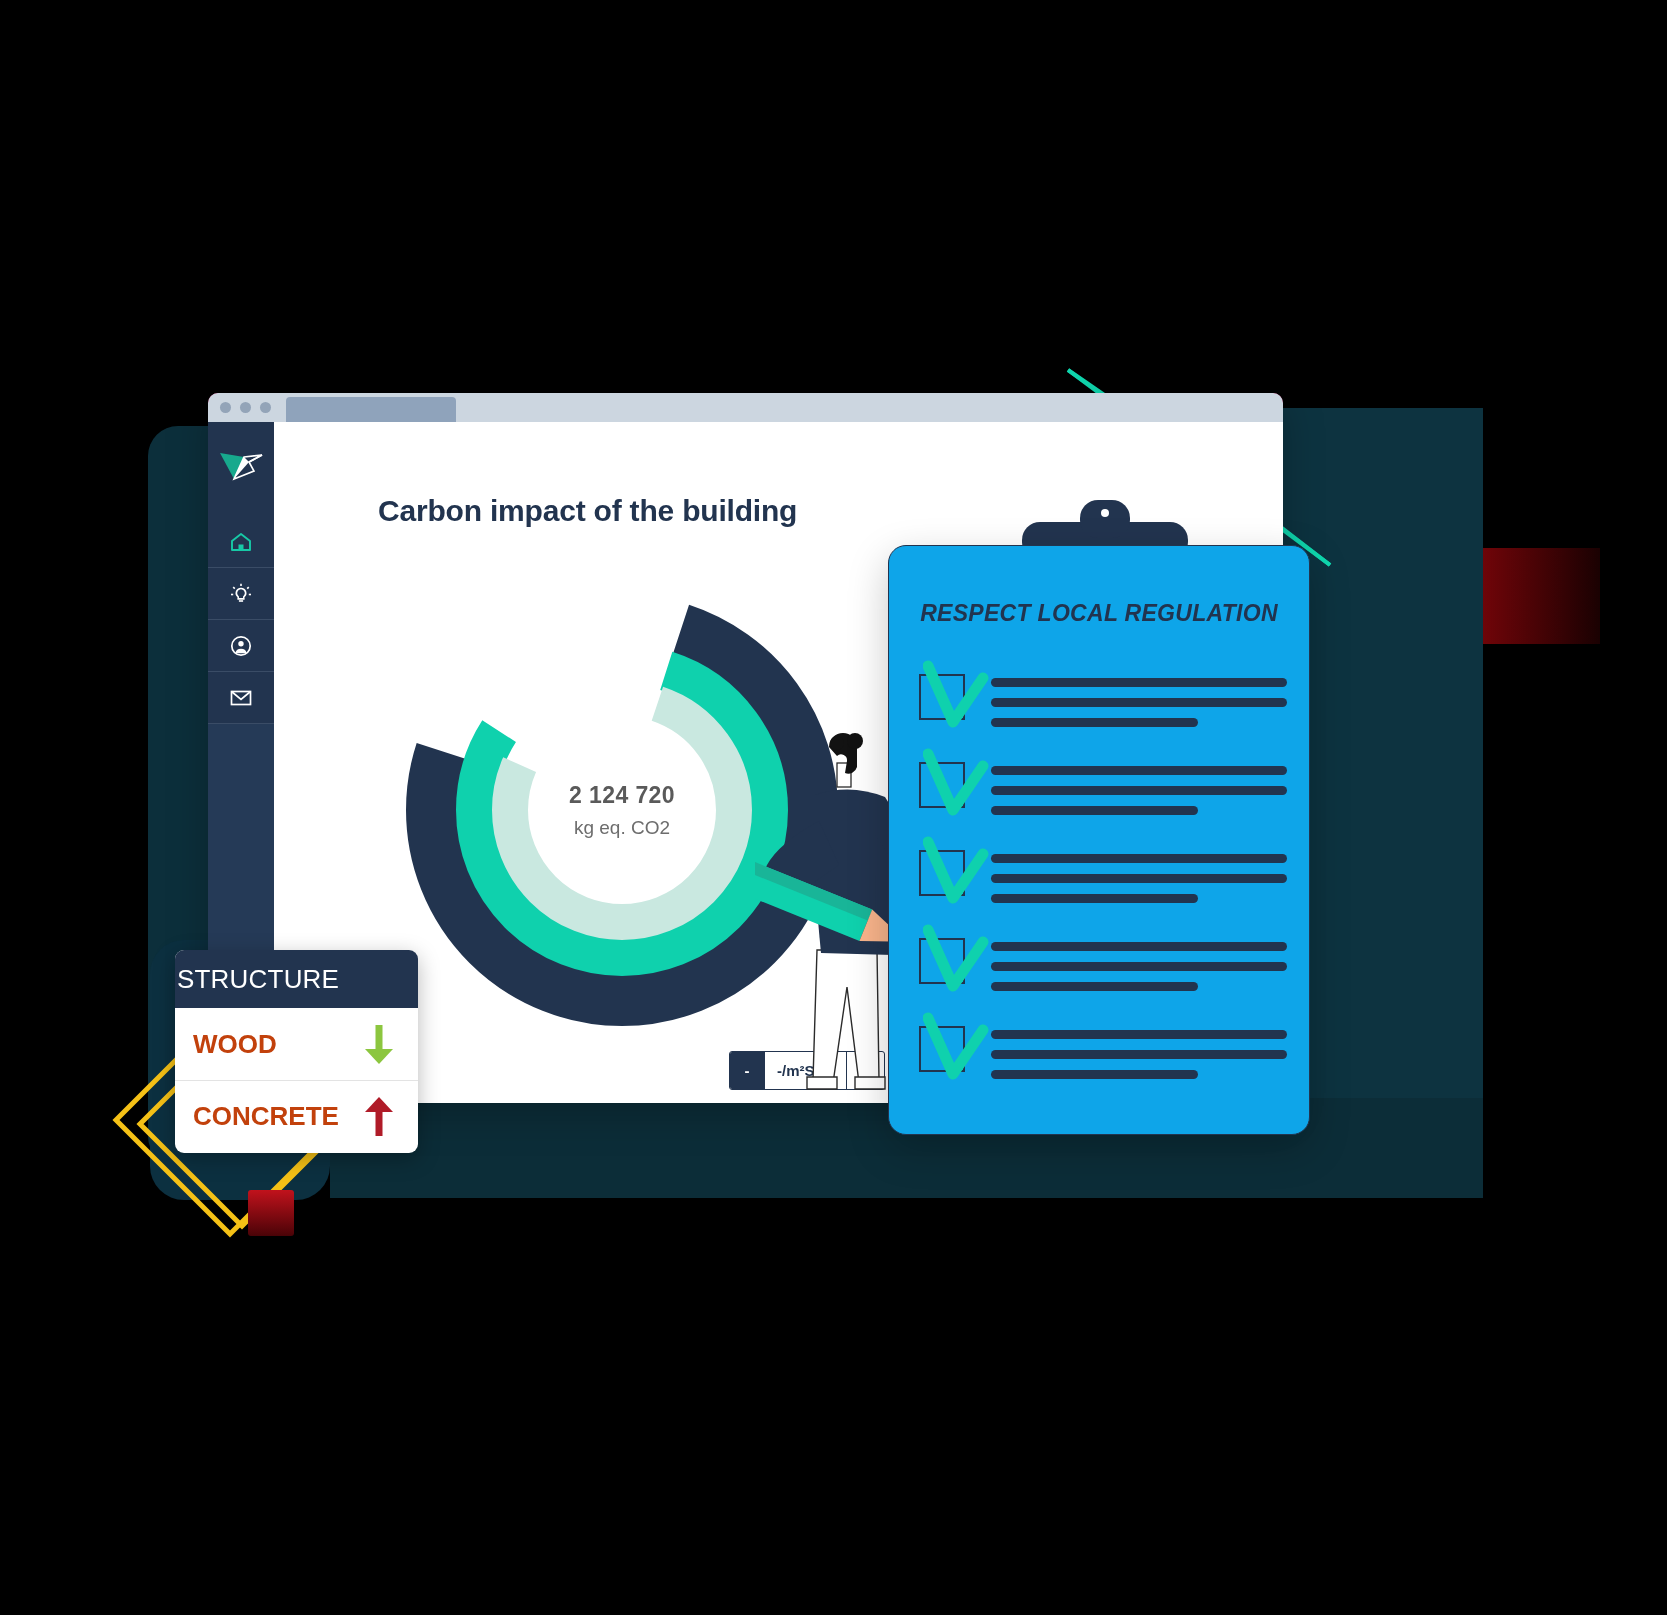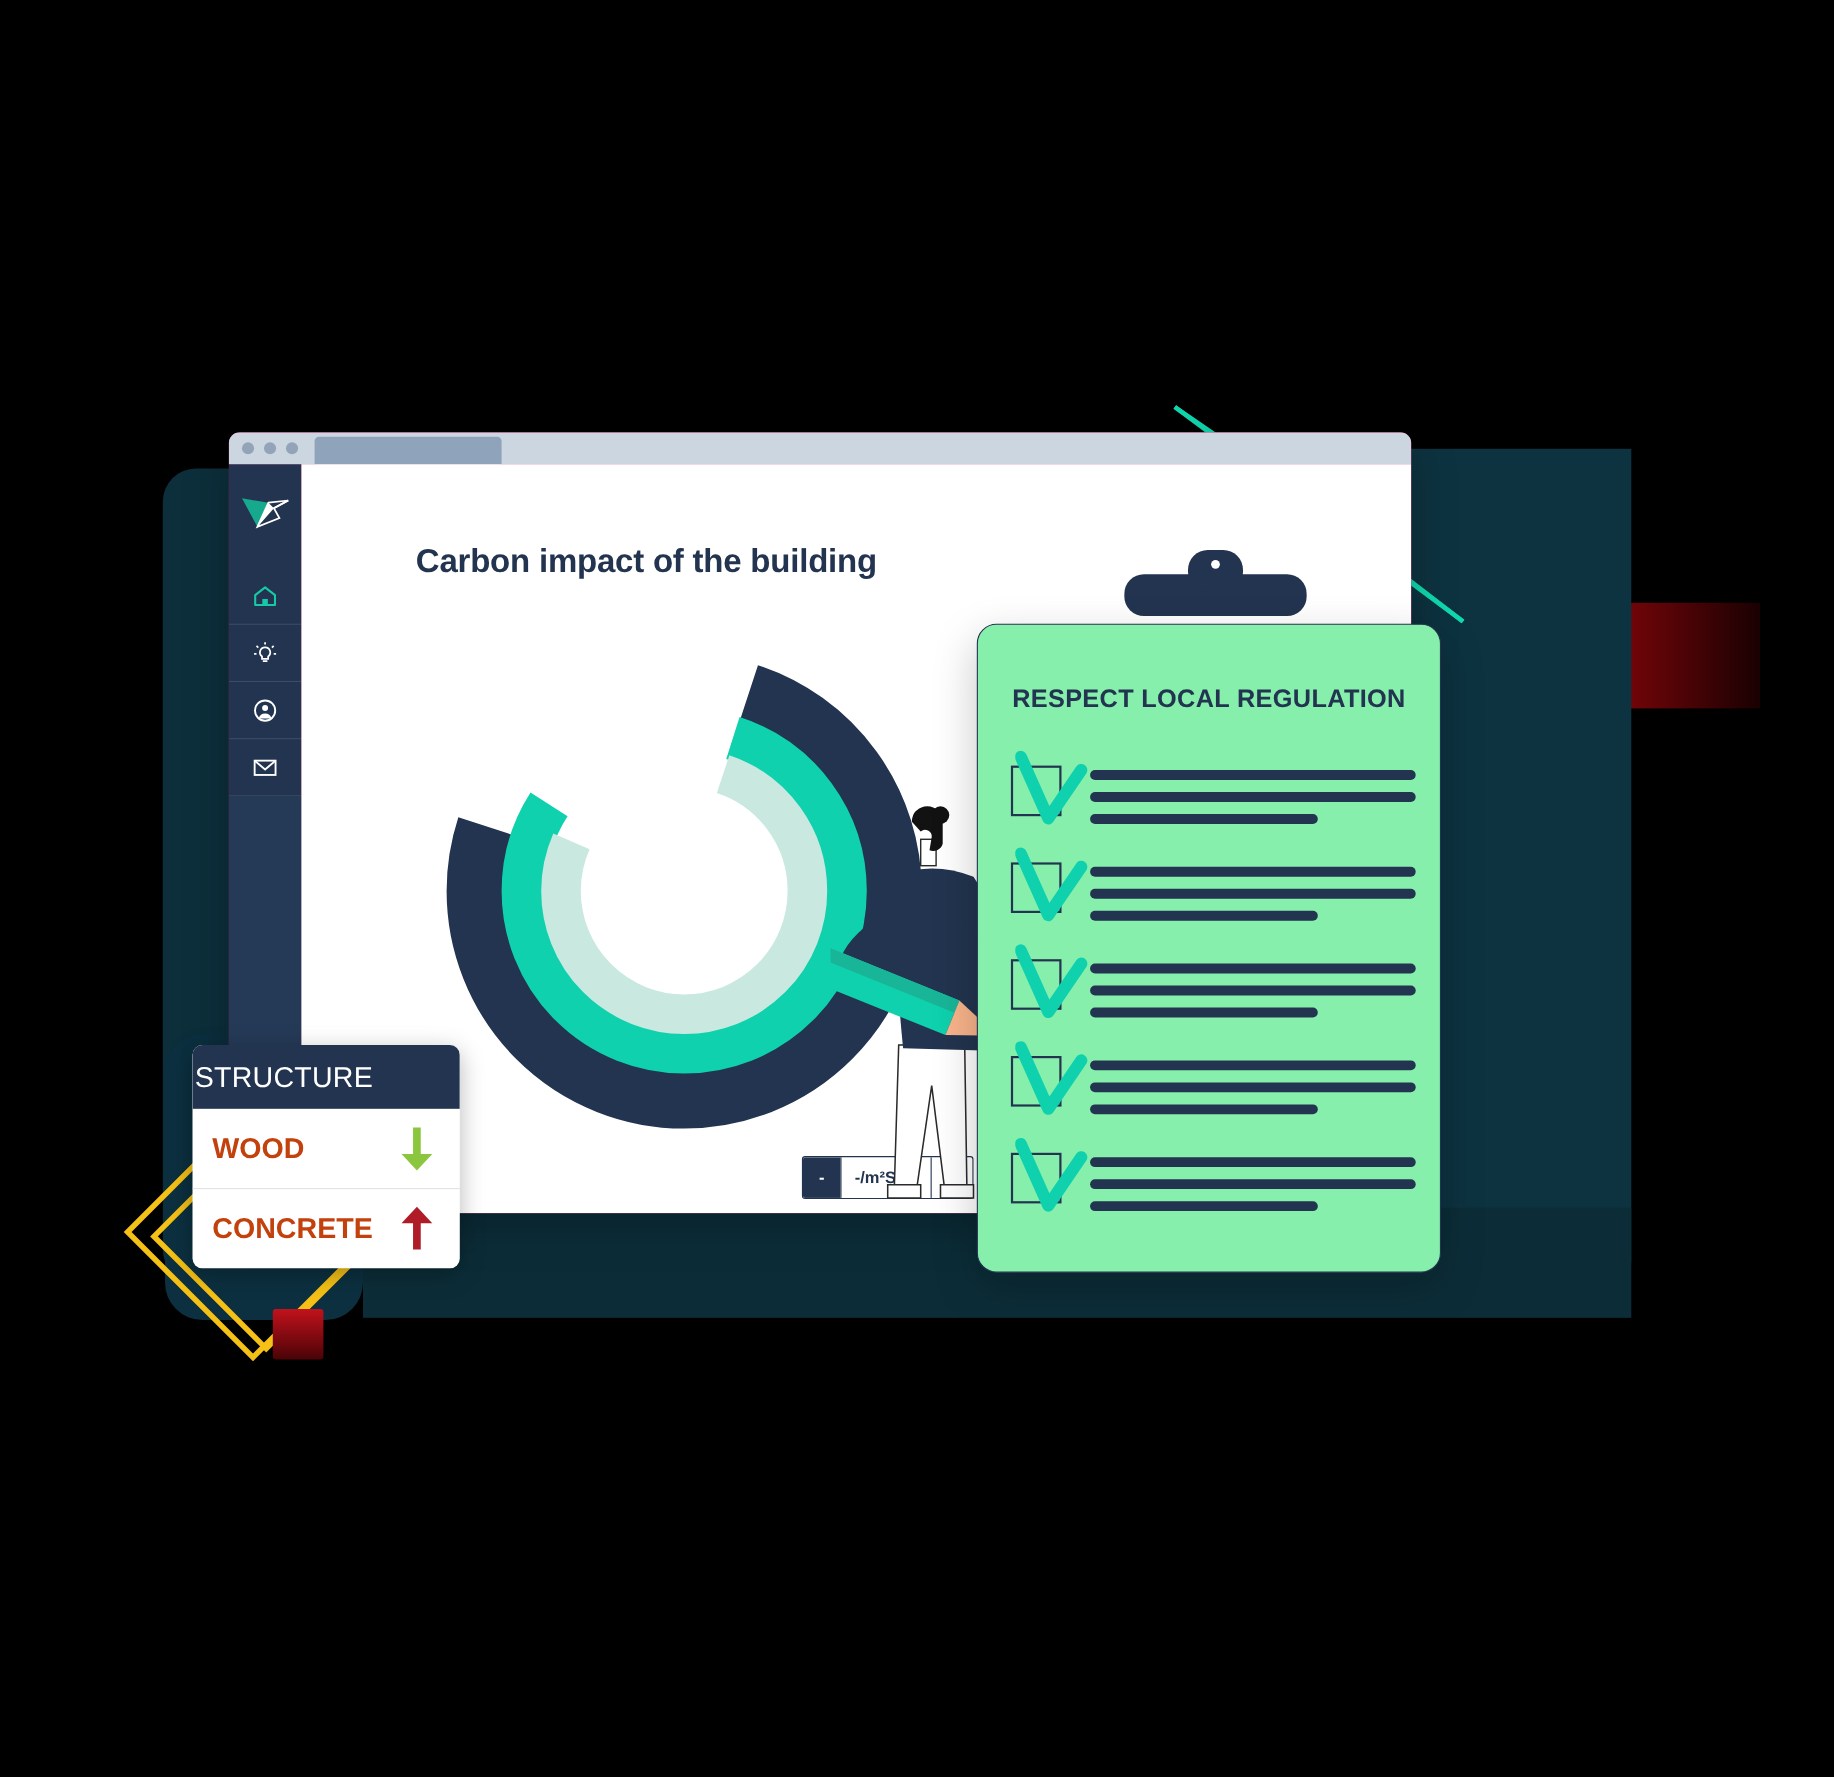--- a/index.html
+++ b/index.html
@@ -117,23 +117,24 @@
     padding-left: 2px; font-size: 26px; font-weight: normal; letter-spacing: .2px;
   }
   .struct-row {
     height: 72px; display: flex; align-items: center; justify-content: space-between;
     padding: 0 22px 0 18px; font-size: 26px; color: #c2410c; font-weight: bold;
   }
   .struct-row + .struct-row { border-top: 1.5px solid #e3e3e3; }
 
   
   .clipboard {
-    position: absolute; left: 888px; top: 567px; width: 422px; height: 590px;
-    background: #86efac; border: 1.5px solid #22344f; border-radius: 18px;
+    position: absolute; left: 888px; top: 545px; width: 422px; height: 590px;
+    background: #0ea5e9; border: 1.5px solid #22344f; border-radius: 18px;
     box-shadow: 0 14px 40px rgba(0,0,0,.22);
+    font-style: italic;
   }
   .clip-clamp { position: absolute; left: 1022px; top: 500px; width: 166px; height: 60px; }
   .clip-title {
     position: absolute; left: 0; right: 0; top: 54px; text-align: center;
     font-size: 23px; font-weight: bold; color: #22344f; letter-spacing: .3px;
   }
   .clip-list { position: absolute; left: 30px; top: 122px; right: 22px; }
   .clip-item { display: flex; align-items: flex-start; height: 88px; position: relative; }
   .checkbox { width: 46px; height: 46px; border: 2px solid #22344f; flex: 0 0 46px; margin-top: 6px; }
   .check-glyph { position: absolute; left: 4px; top: -8px; width: 66px; height: 72px; }
@@ -233,20 +234,24 @@
         <div class="donut">
           <svg width="440" height="440" viewBox="0 0 440 440">
 
             <circle cx="220" cy="220" r="190" fill="none" stroke="#22344f" stroke-width="52" stroke-dasharray="895 299" stroke-dashoffset="-60" transform="rotate(-90 220 220)"></circle>
 
             <circle cx="220" cy="220" r="146" fill="none" stroke="#0fd1ad" stroke-width="40" stroke-dasharray="726 191" stroke-dashoffset="-45" transform="rotate(-90 220 220)"></circle>
 
             <circle cx="220" cy="220" r="112" fill="none" stroke="#c9e8e0" stroke-width="36" stroke-dasharray="538 166" stroke-dashoffset="-36" transform="rotate(-90 220 220)"></circle>
           </svg>
         </div>
+        <div class="donut-center">
+          <div class="donut-value">2 124 720</div>
+          <div class="donut-unit">kg eq. CO2</div>
+        </div>
 
         <div class="unit-toggle">
           <div class="seg active">-</div>
           <div class="seg">-/m²Sref</div>
           <div class="seg">%</div>
         </div>
 
       </div>
     </div>
   </div>

